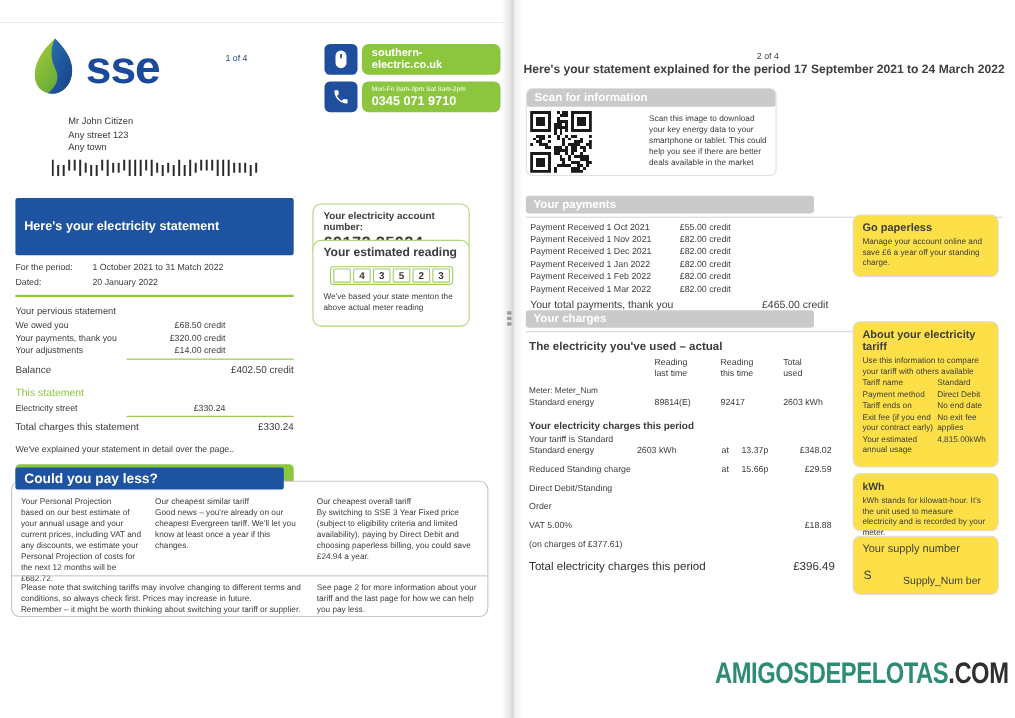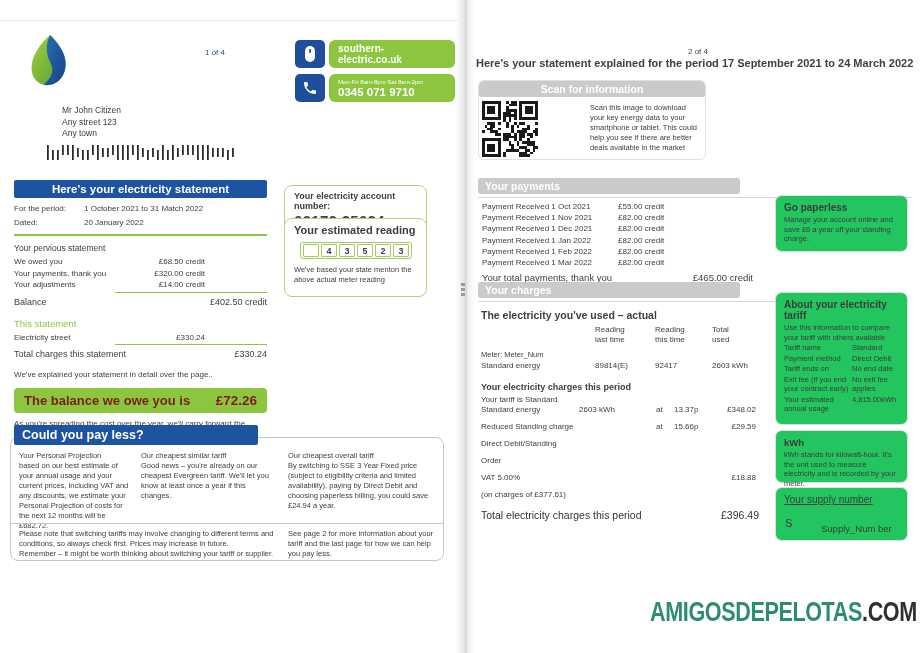--- a/index.html
+++ b/index.html
@@ -26,21 +26,21 @@
   .contact { left:292px; top:40px; width:163px; }
   .crow { display:flex; gap:4px; margin-bottom:6px; }
   .cicon { width:30px; height:28px; background:#1e4e9c; border-radius:5px; display:flex; align-items:center; justify-content:center; flex:none; }
   .cpill { flex:1; background:#8cc63f; border-radius:6px; color:#fff; display:flex; flex-direction:column; justify-content:center; padding:2px 9px; height:28px; }
   .web { font-size:10px; font-weight:bold; }
   .hours { font-size:6px; line-height:7px; }
   .phone { font-size:11.5px; font-weight:bold; line-height:12px; }
 
   
   .stmt { left:14px; top:180px; width:253px; }
-  .hdrbar { background:#1d53a0; color:#fff; font-weight:bold; font-size:11.5px; padding:3px 8px; border-radius:2px;text-align:center; }
+  .hdrbar { background:#1d53a0; color:#fff; font-weight:bold; font-size:11.5px; padding:20px 8px; border-radius:2px; }
   .kv { display:flex; font-size:8px; margin-top:4px; line-height:10px; }
   .kv .k { width:70px; }
   .greenline { height:2px; background:#8cc63f; margin:6px 0 7px; }
   .sec { font-size:8.5px; margin:2px 0 3px; }
   .srow { display:flex; font-size:8px; line-height:11.5px; }
   .srow .lab { flex:1; }
   .srow .val { width:92px; text-align:right; margin-right:62px; }
   .uline { border-bottom:1.5px solid #8cc63f; margin-left:101px; margin-top:1px; }
   .balrow, .totrow { display:flex; font-size:9px; margin-top:4px; }
   .balrow .val, .totrow .val { margin-left:auto; }
@@ -76,21 +76,21 @@
   .pl-n2 { left:277px; top:91px; width:150px; }
 
   
   .page2 { left:472px; top:0; width:451px; height:653px; }
   .page2 .in { position:absolute; }
   .pn2 { left:216px; top:47px; font-size:8px; color:#444; }
   .p2title { left:4px; top:57px; font-size:11px; font-weight:bold; color:#404040; white-space:nowrap; }
 
   .scan { left:6px; top:80px; width:228px; height:80px; border:1px solid #e0e0e0; border-radius:6px; background:#fff; }
   .gbar { background:#cacaca; border-radius:3px; color:#fff; font-weight:bold; font-size:10.5px; height:16px; line-height:16px; padding:0 7px; }
-  .scan .gbar { border-radius:5px 5px 2px 2px;text-align:center; }
+  .scan .gbar { border-radius:5px 5px 2px 2px; }
   .scan-body { display:flex; padding:4px 4px 0 3px;gap:44px; }
   .qr { width:56px; height:56px; flex:none; }
   .scan-txt { font-size:7.5px; line-height:10px; padding:2px 2px 0 8px; flex:1; }
 
   .pay { left:6px; top:178px; width:434px; }
   .pay .gbar, .chg .gbar { width:262px; }
   .hair { height:1px; background:#d8d8d8; margin-top:3px; }
   .prows { padding-left:4px; margin-top:3px; }
   .prow { display:flex; font-size:8px; line-height:11.2px; width:290px; }
   .prow .pl { width:136px; }
@@ -105,30 +105,30 @@
   .meter { font-size:7.5px; padding-left:3px; margin-top:5px; }
   .urow { display:flex; font-size:8px; padding-left:3px; margin-top:2px; }
   .period-title { font-size:9px; font-weight:bold; margin-top:12px; padding-left:3px; }
   .tariff-line { font-size:8px; padding-left:3px; margin-top:3px; }
   .crow { display:flex; font-size:8px; line-height:11px; padding-left:3px; }
   .cr-lab { width:94px; } .cr-qty { width:73px; } .cr-at { width:14px; } .cr-rate { width:45px; }
   .cr-amt { width:33px; text-align:right; }
   .ctotal { display:flex; font-size:10.5px; margin-top:9px; padding-left:3px; width:281px; color:#333; }
   .ctotal .ctv { margin-left:auto; }
 
-  .sb { position:absolute; left:303px; width:133px; border:1px solid #ddd; border-radius:7px; background:#22c55e; padding:6px 8px; }
+  .sb { position:absolute; left:303px; width:133px; border:1px solid #ddd; border-radius:7px; background:#fde047; padding:6px 8px; }
   .sb-t { font-size:10px; font-weight:bold; margin-bottom:2px; }
   .sb-b { font-size:7.5px; line-height:9.5px; }
   .sb-paperless { top:195px; height:57px; }
   .sb-tariff { top:292px; height:133px; }
   .trow { display:flex; font-size:7.5px; line-height:9.5px; margin-top:1px; }
   .trow .tl { width:68px; flex:none; }
   .trow .tv { flex:1; }
   .sb-kwh { top:430px; height:53px; }
-  .sb-supply { top:487px; height:54px;text-decoration:underline; }
+  .sb-supply { top:487px; height:54px; }
   .sup-t { font-size:10px; }
   .sup-s { position:absolute; left:9px; top:29px; font-size:11px; }
   .sup-v { position:absolute; left:45px; top:35px; font-size:9.5px; }
 
   .spine { position:absolute; left:461px; top:283px; width:5px; }
   .spine div { width:4px; height:3px; background:#9a9a9a; margin-bottom:2px; }
 
   .wm { position:absolute; left:650px; top:597px; font-size:27px; font-weight:bold;
         transform:scaleX(.8); transform-origin:left center; white-space:nowrap; letter-spacing:-.5px; }
   .wm-main { color:#2e8b74; }
@@ -150,20 +150,21 @@
               <stop offset="1" stop-color="#4f9e38"></stop>
           </linearGradient>
           <linearGradient id="lb" x1="0" y1="0" x2="1" y2="1">
             <stop offset="0" stop-color="#2a72b5"></stop>
               <stop offset="1" stop-color="#173f86"></stop>
           </linearGradient>
         </defs>
         <path d="M21 1 C31 11 37 21 35 32 C33 43 24 49 15 47 C7 45 3 38 4 29 C5 19 12 9 21 1 Z" fill="url(#lg)"></path>
         <path d="M21 1 C31 11 37 21 35 32 C33 43 24 49 15 47 C23 40 25 34 21 26 C17 18 17 9 21 1 Z" fill="url(#lb)"></path>
       </svg>
+      <span class="sse">sse</span>
     </div>
     <div class="abs pn1">1 of 4</div>
 
     <div class="abs addr">
       <div>Mr John Citizen</div>
       <div>Any street 123</div>
       <div>Any town</div>
     </div>
     <div class="abs bc"><svg width="190" height="15">
           <rect x="0" y="0" width="1.8" height="15" fill="#2b2b2b"></rect>

